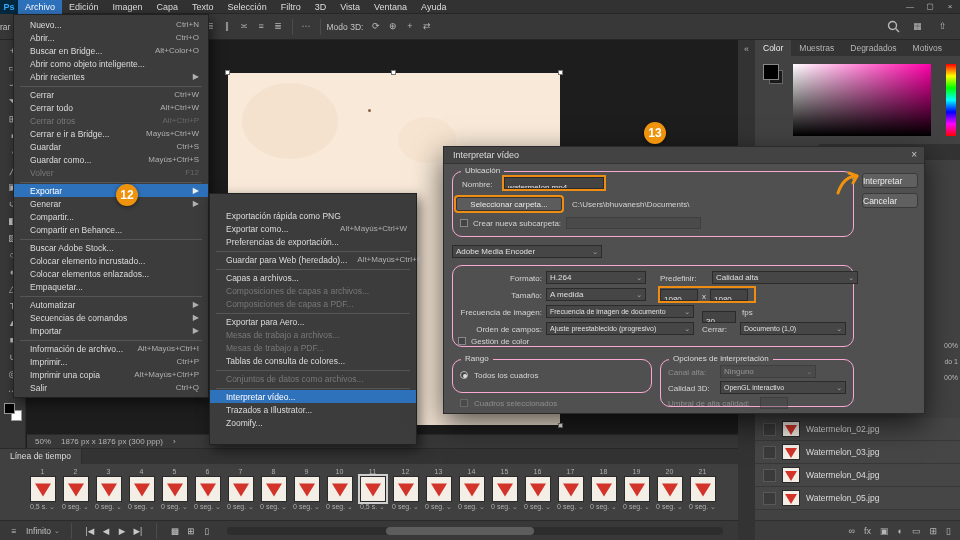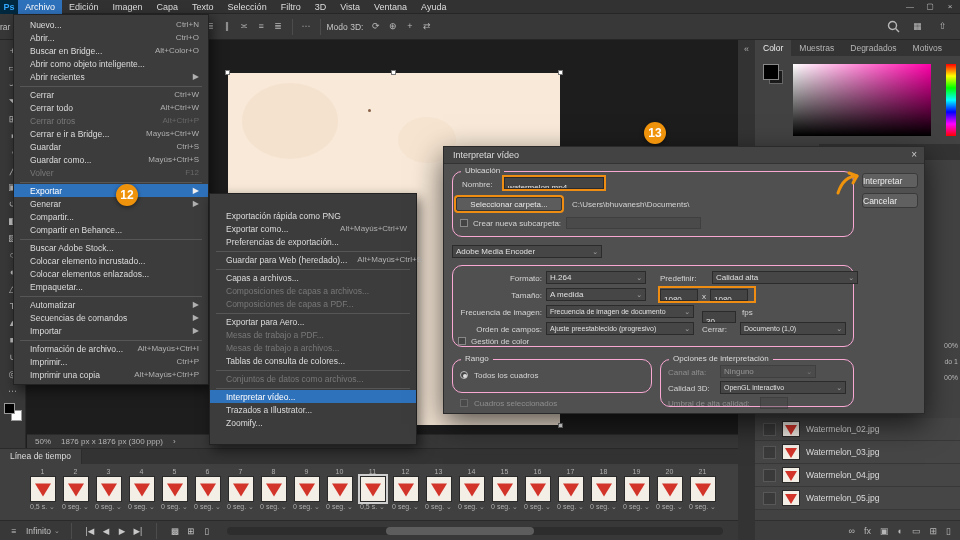--- a/index.html
+++ b/index.html
@@ -401,20 +401,24 @@
     <div class="mi">
       <span class="lbl">Imprimir...</span>
       <span class="sc">Ctrl+P</span>
     </div>
 
     <div class="mi">
       <span class="lbl">Imprimir una copia</span>
       <span class="sc">Alt+Mayús+Ctrl+P</span>
     </div>
 
+    <div class="mi">
+      <span class="lbl">Salir</span>
+      <span class="sc">Ctrl+Q</span>
+    </div>
   </div>
 
 <div class="submenu">
 
     <div class="mi">
       <span class="lbl">Exportación rápida como PNG</span>
       <span class="sc"></span>
     </div>
 
     <div class="mi">
@@ -461,26 +465,26 @@
       
       
     </div>
 
     <div class="mi">
       <span class="lbl">Exportar para Aero...</span>
       <span class="sc"></span>
     </div>
 
     <div class="mi disabled">
+      <span class="lbl">Mesas de trabajo a archivos...</span>
+      <span class="sc"></span>
+    </div>
+
+    <div class="mi disabled">
       <span class="lbl">Mesas de trabajo a PDF...</span>
-      <span class="sc"></span>
-    </div>
-
-    <div class="mi disabled">
-      <span class="lbl">Mesas de trabajo a archivos...</span>
       <span class="sc"></span>
     </div>
 
     <div class="mi">
       <span class="lbl">Tablas de consulta de colores...</span>
       <span class="sc"></span>
     </div>
 
     <div class="mi sep">
       

